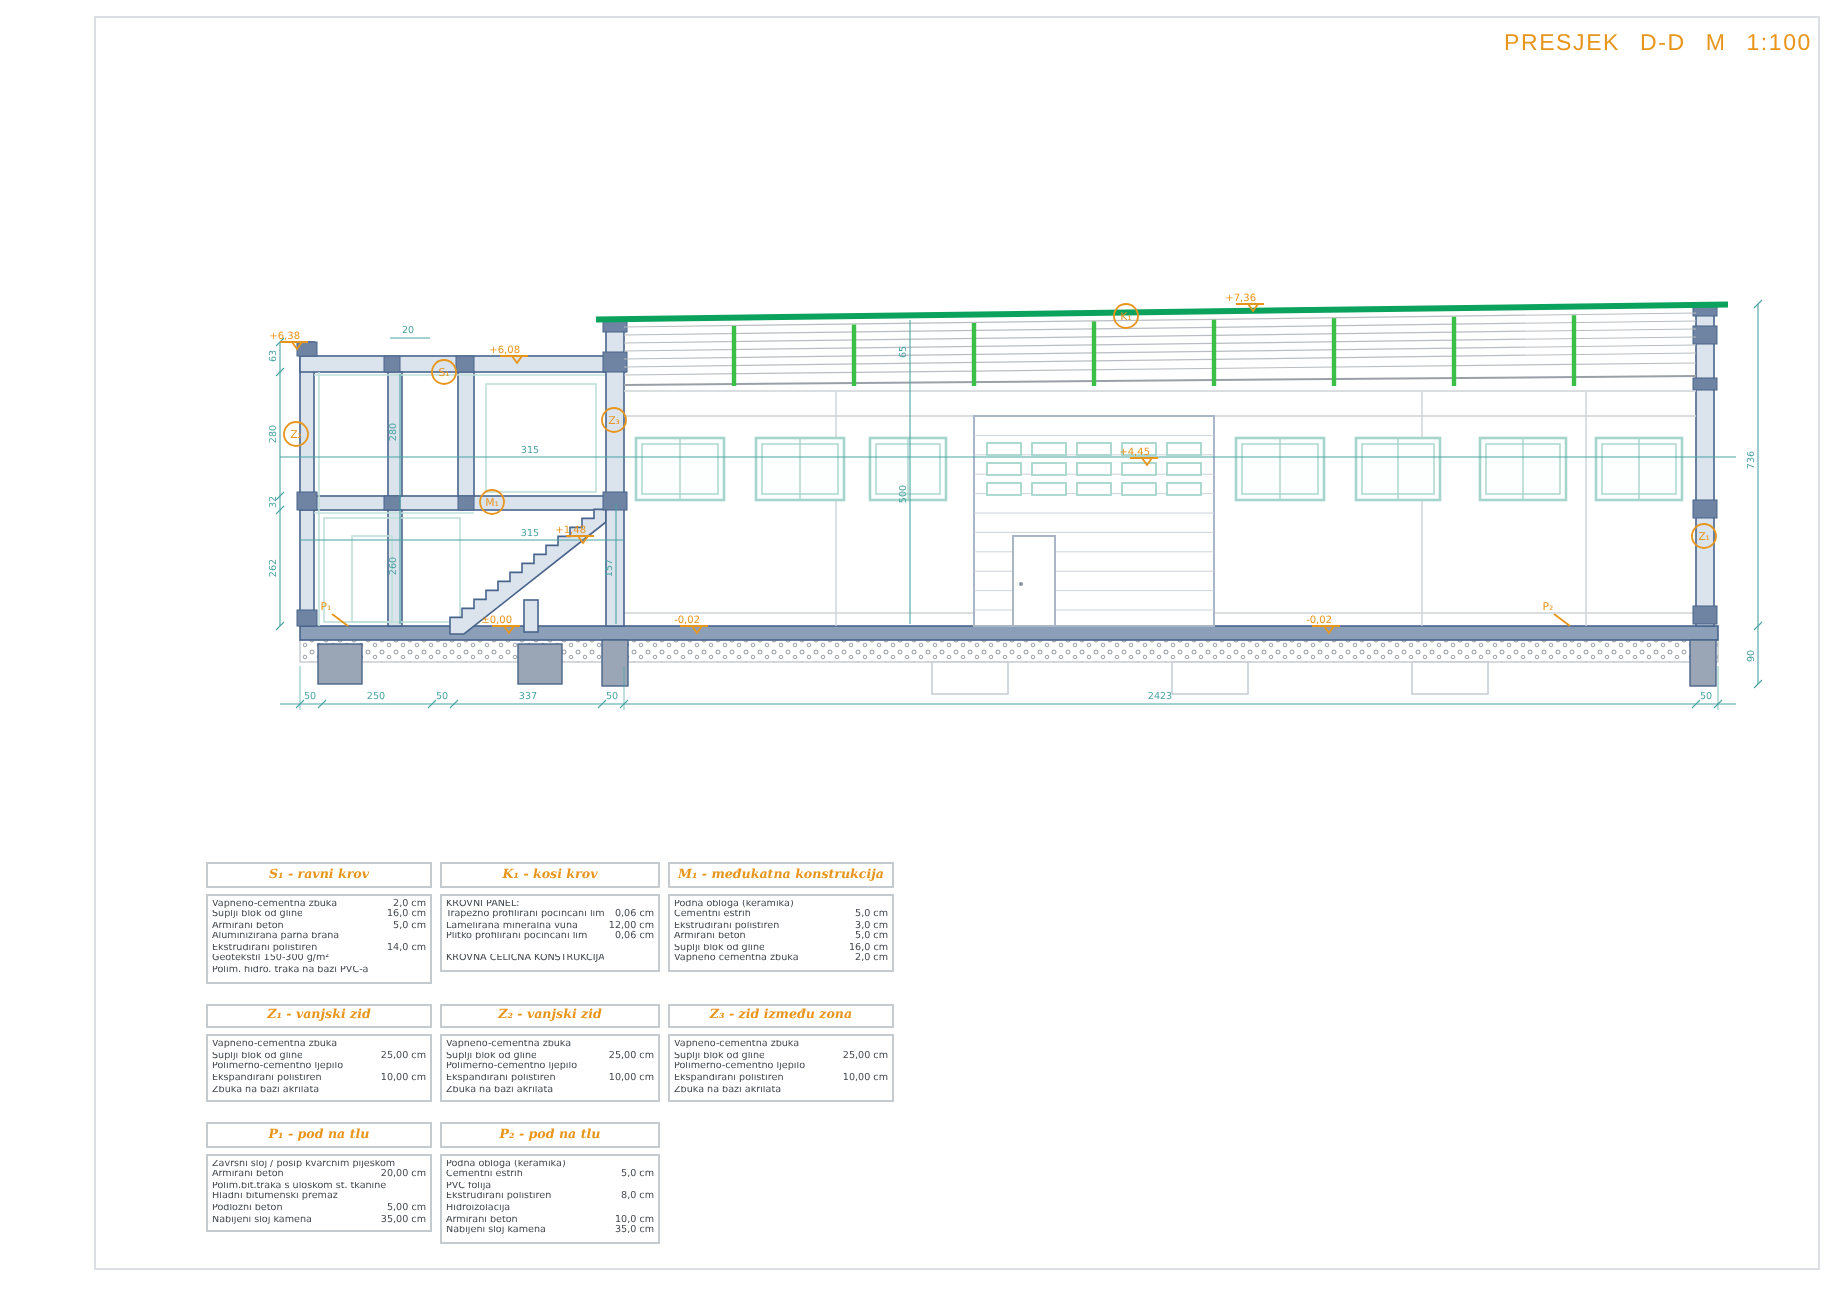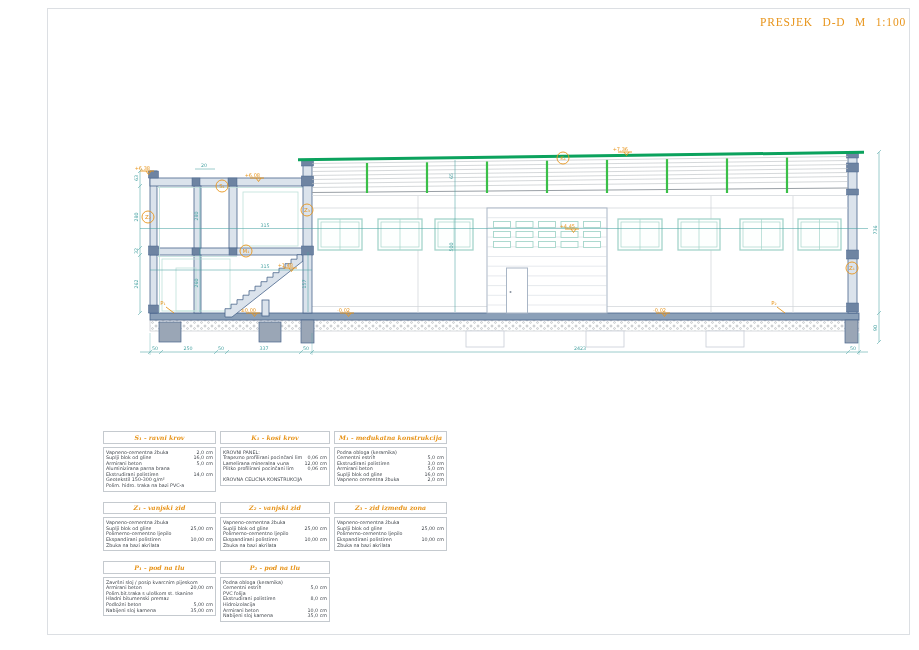--- a/index.html
+++ b/index.html
@@ -1,18 +1,18 @@
 <!DOCTYPE html>
 <html style="--orange: #E8951C; --line_blue: #49648C; --fill_light: #DBE3EC; --fill_dark: #6E84A2; --slab_fill: #8BA0B8; --foundation: #9AA6B6; --dim_teal: #49A3A3; --roof_green: #0BA25D; --post_green: #3BBF49; --window_teal: #A5D5CB; --accent_glass: #BFE0DA;"><head>
 <meta charset="utf-8">
 <style>
   html,body{margin:0;padding:0;background:#ffffff;}
   body{width:919px;height:650px;position:relative;overflow:hidden;font-family:"DejaVu Sans",sans-serif;}
   .sheet{position:absolute;left:47px;top:8px;width:863px;height:627px;background:#fff;border:1px solid #dcdfe3;box-sizing:border-box;}
-  .title{position:absolute;top:16px;right:13px;color:var(--orange);font-family:Liberation Serif, serif;font-size:11.5px;letter-spacing:.8px;word-spacing:6px;white-space:nowrap;}
+  .title{position:absolute;top:16px;right:13px;color:var(--orange);font-family:Liberation Sans, sans-serif;font-size:11.5px;letter-spacing:.8px;word-spacing:6px;white-space:nowrap;}
   svg{position:absolute;left:0;top:0;}
   svg text{font-family:"DejaVu Sans",sans-serif;}
   .wl{fill:var(--fill_light);stroke:var(--line_blue);stroke-width:.8;}
   .wd{fill:var(--fill_dark);stroke:var(--line_blue);stroke-width:.5;}
   .slab{fill:var(--slab_fill);stroke:var(--line_blue);stroke-width:.8;}
   .fd{fill:var(--foundation);stroke:var(--line_blue);stroke-width:.7;}
   .fl{fill:#ffffff;stroke:#c9ced6;stroke-width:.8;}
   .dim{stroke:var(--dim_teal);stroke-width:.55;fill:none;}
   .ext{stroke:var(--dim_teal);stroke-width:.35;fill:none;}
   .dimt{fill:var(--dim_teal);font-size:4.8px;text-anchor:middle;}

